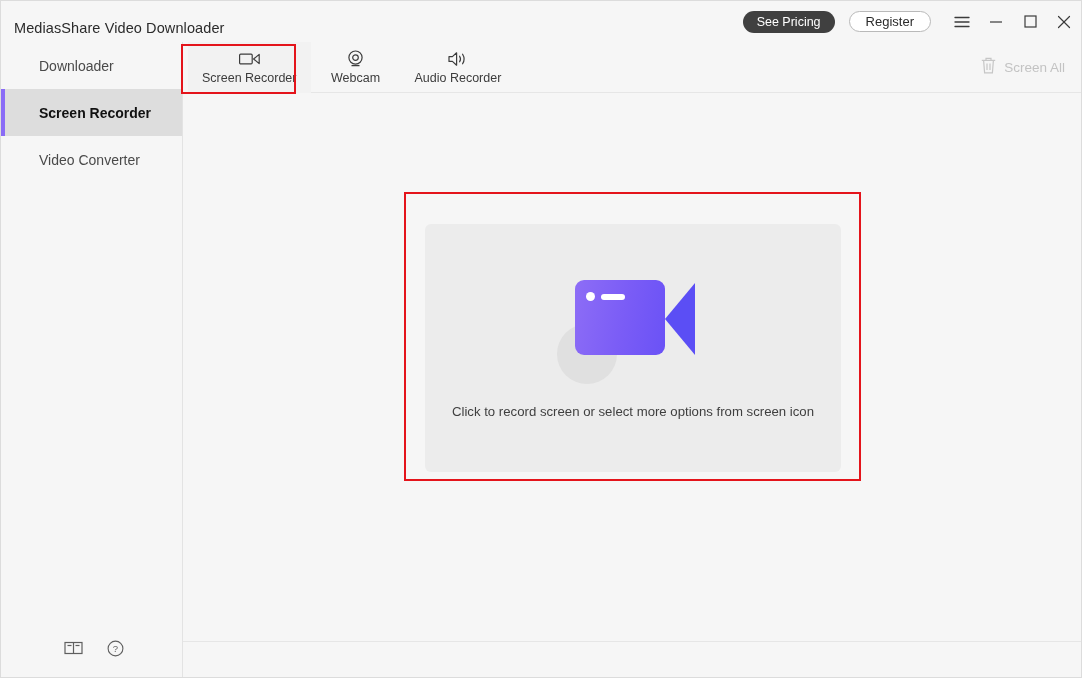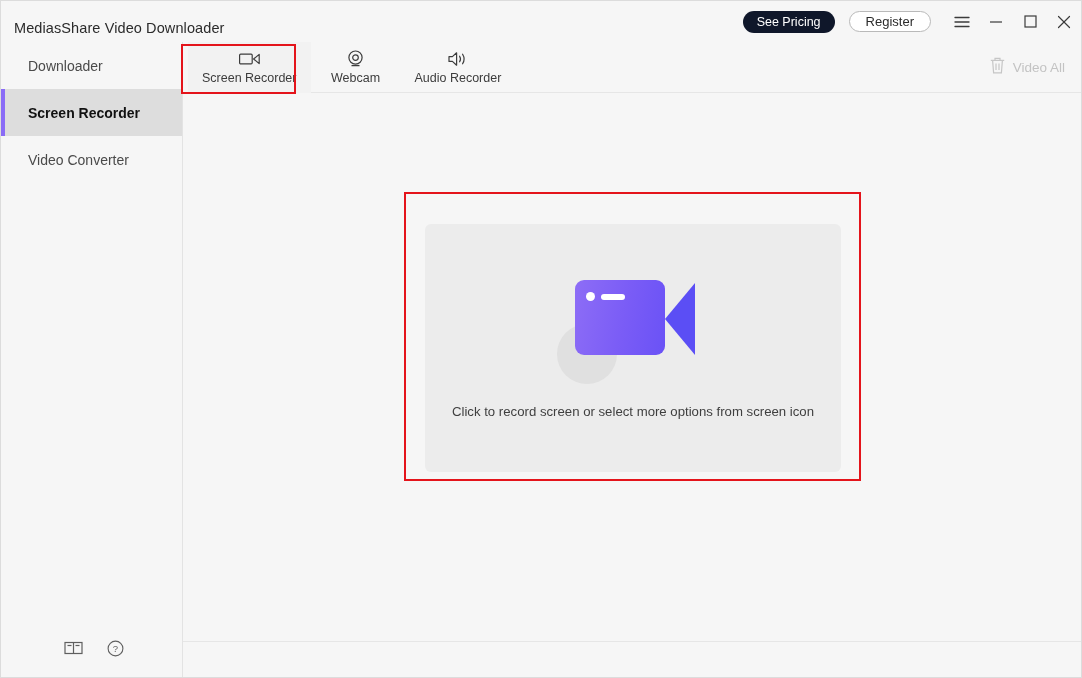--- a/index.html
+++ b/index.html
@@ -44,21 +44,21 @@
     margin-top: 12px;
   }
   .titlebar-right {
     margin-left: auto;
     display: flex;
     align-items: center;
     height: 100%;
     padding-right: 2px;
   }
   .btn-pricing {
-    background: #0f172a;
+    background: #404040;
     color: #ffffff;
     font-size: 12.5px;
     border-radius: 11px;
     height: 22px;
     line-height: 22px;
     padding: 0 14px;
     border: none;
     cursor: pointer;
     font-family: inherit;
     white-space: nowrap;
@@ -97,21 +97,21 @@
     height: 636px;
     background: #f6f6f6;
     border-right: 1px solid #e3e3e3;
     box-sizing: border-box;
   }
   .nav-item {
     position: relative;
     height: 47px;
     display: flex;
     align-items: center;
-    padding-left: 27px;
+    padding-left: 38px;
     font-size: 14px;
     color: #4a4a4a;
     cursor: pointer;
     box-sizing: border-box;
   }
   .nav-item.active {
     background: #dddddd;
     color: #111111;
     font-weight: bold;
   }
@@ -388,21 +388,21 @@
         <svg width="15" height="17" viewBox="0 0 15 17">
           <g fill="none" stroke="#c6c6c6" stroke-width="1.2">
             <line x1="0.8" y1="3.4" x2="14.2" y2="3.4"></line>
             <path d="M5 3.4 L5 1.4 L10 1.4 L10 3.4"></path>
             <path d="M2.6 3.4 L3.6 15.8 L11.4 15.8 L12.4 3.4"></path>
             <line x1="6" y1="6.4" x2="6" y2="13"></line>
             <line x1="9" y1="6.4" x2="9" y2="13"></line>
           </g>
         </svg>
       </span>
-      <span class="dlabel">Video All</span>
+      <span class="dlabel">Screen All</span>
     </div>
   </div>
 
   <div class="main">
     <div class="main-divider"></div>
 
     <div class="drop-panel">
       <div class="cam-wrap">
         <div class="cam-shadow"></div>
         <div class="cam-body">

